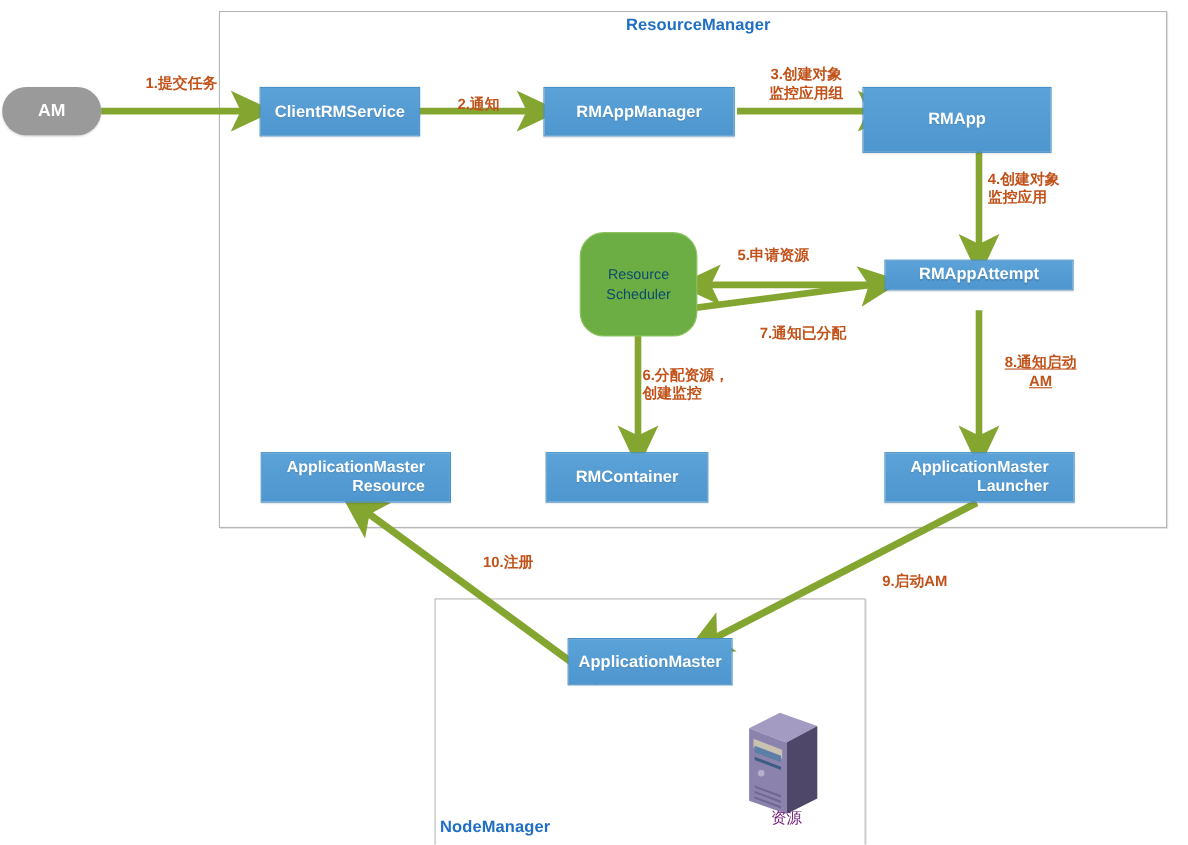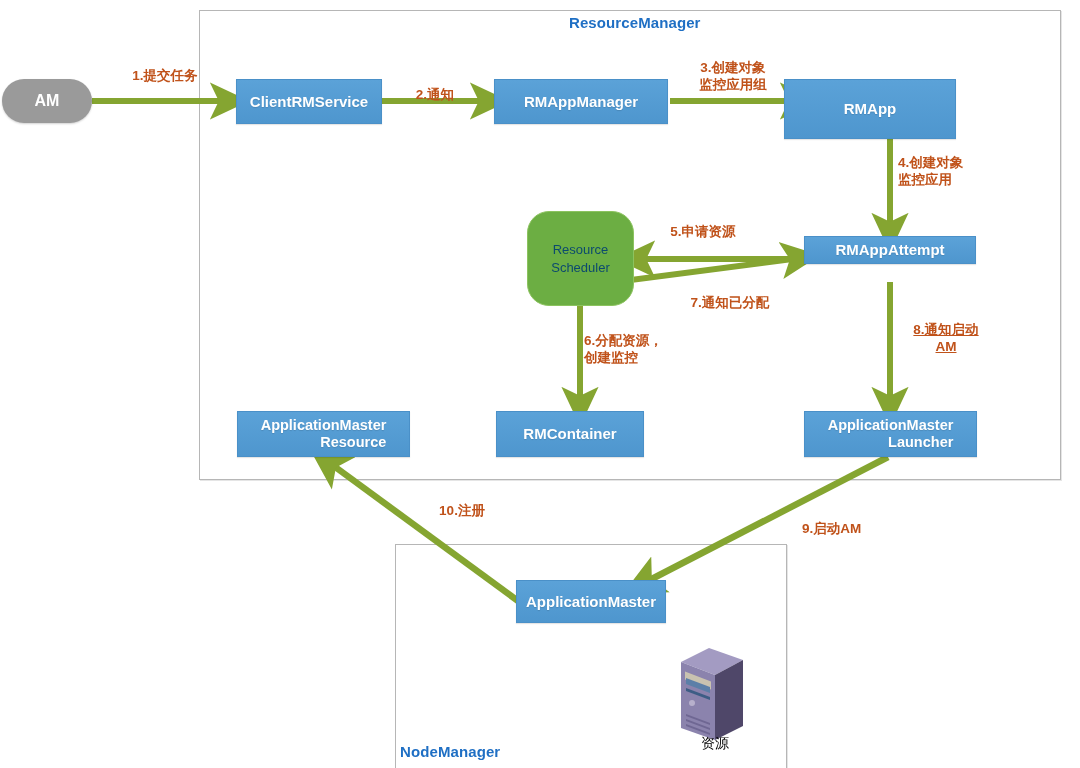--- a/index.html
+++ b/index.html
@@ -88,21 +88,21 @@
     color: #c0521a;
     font-weight: bold;
     font-size: 13.5px;
     line-height: 1.25;
     white-space: pre;
     text-align: center;
   }
   
   .server-caption {
     position: absolute;
-    color: #000000;
+    color: #701a75;
     font-size: 14px;
     text-align: center;
     width: 120px;
   }
 </style>
 </head>
 <body>
 
 <div id="canvas">
 

